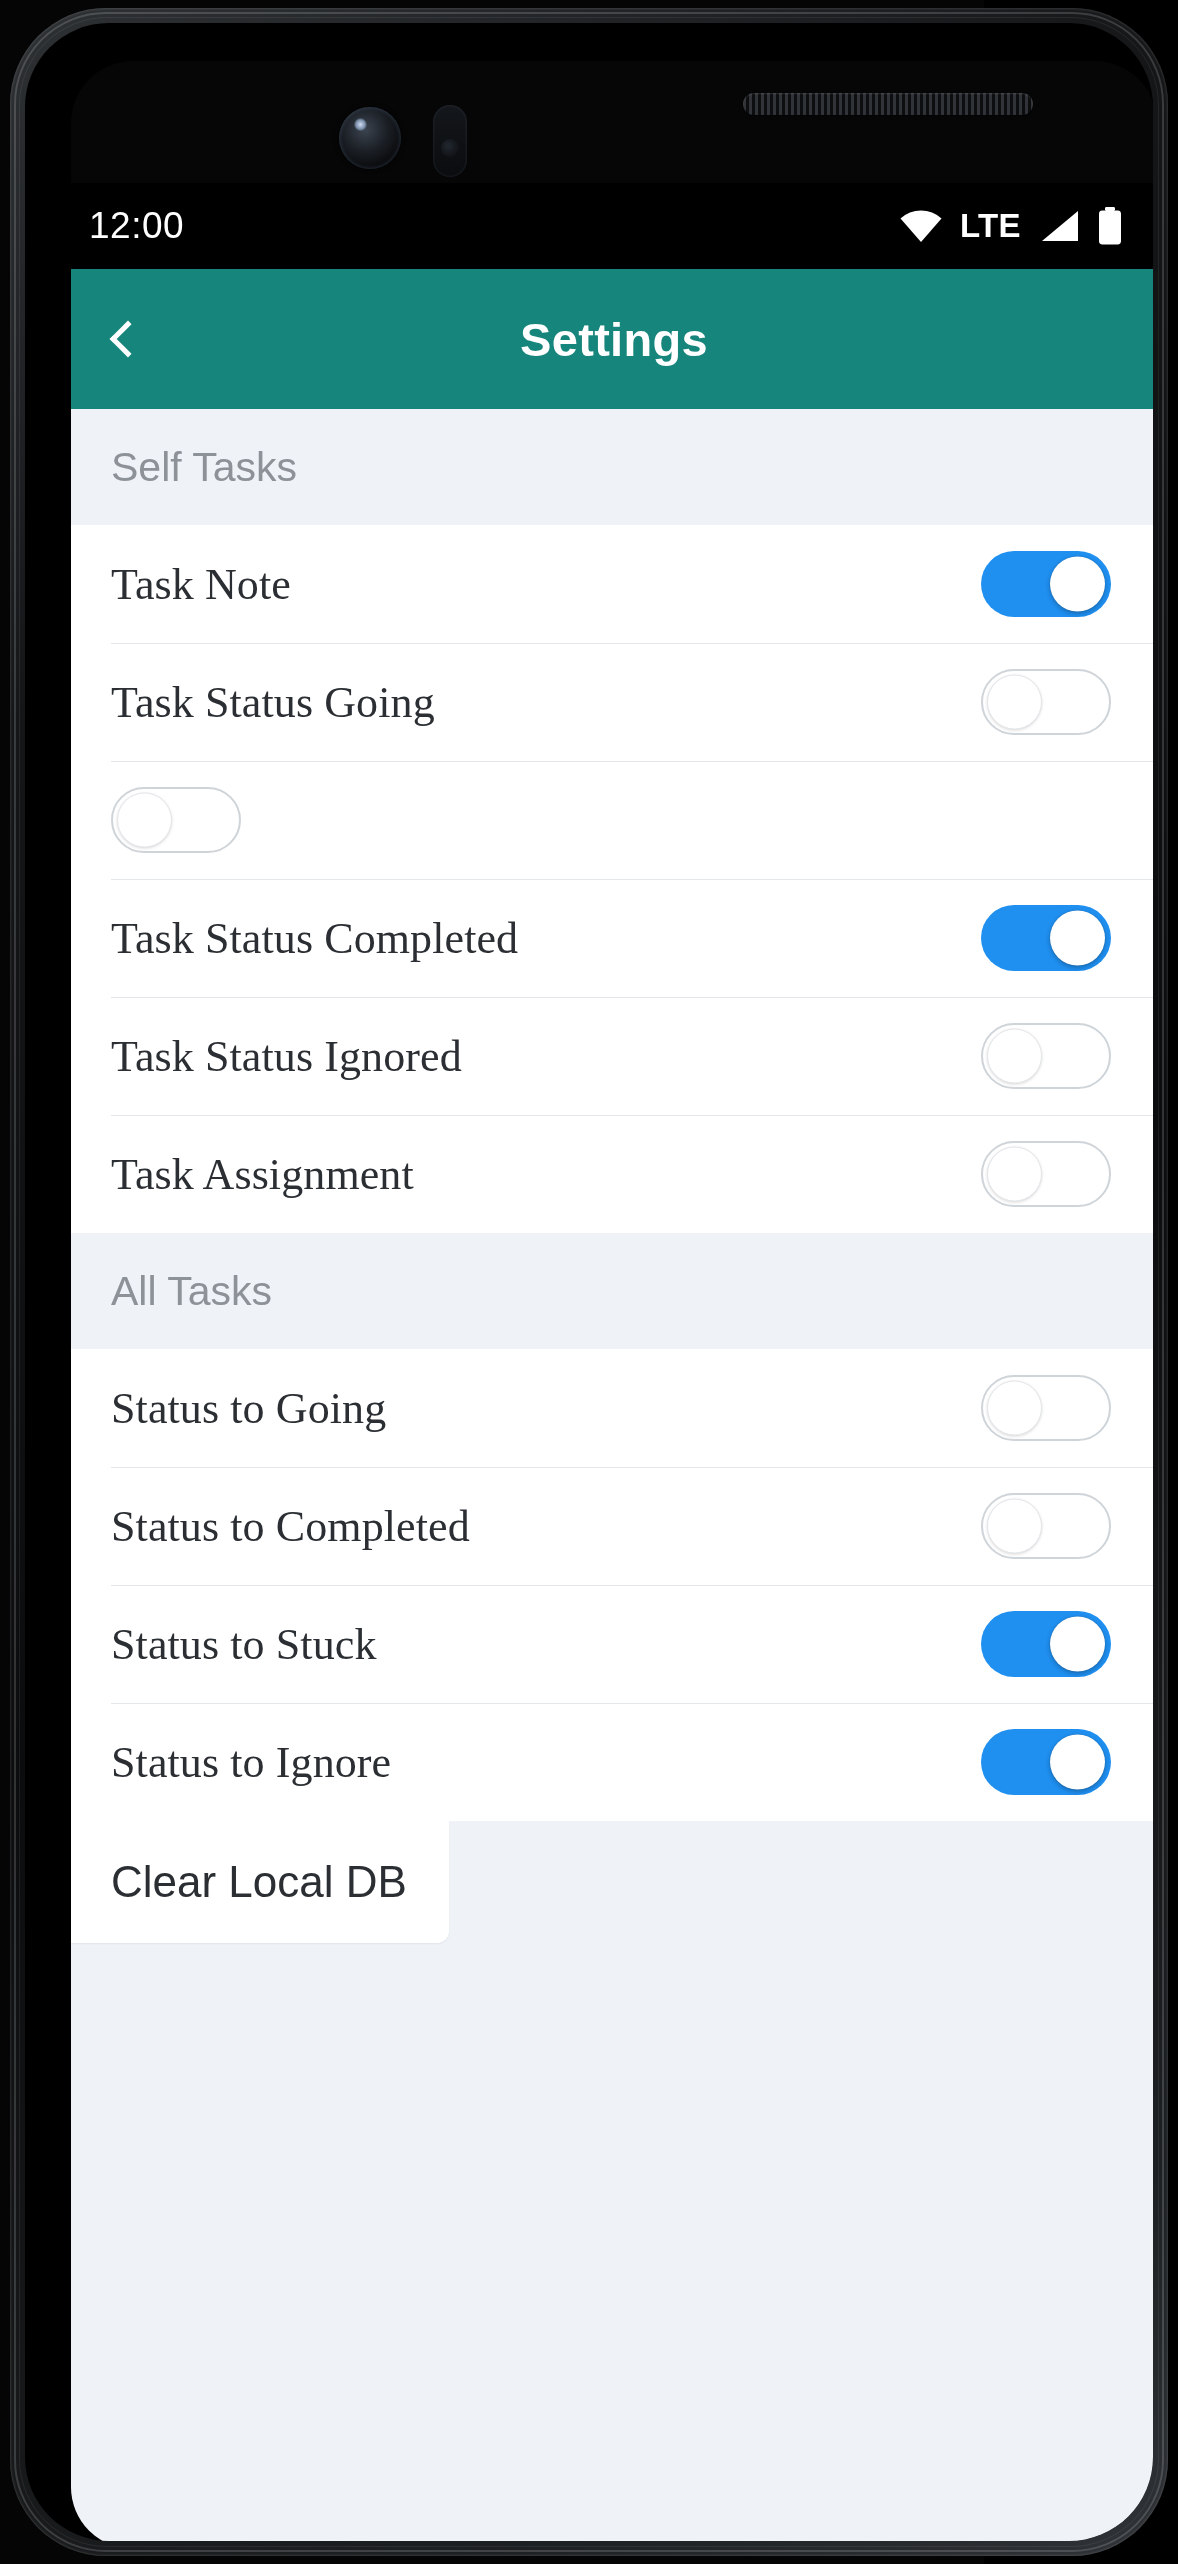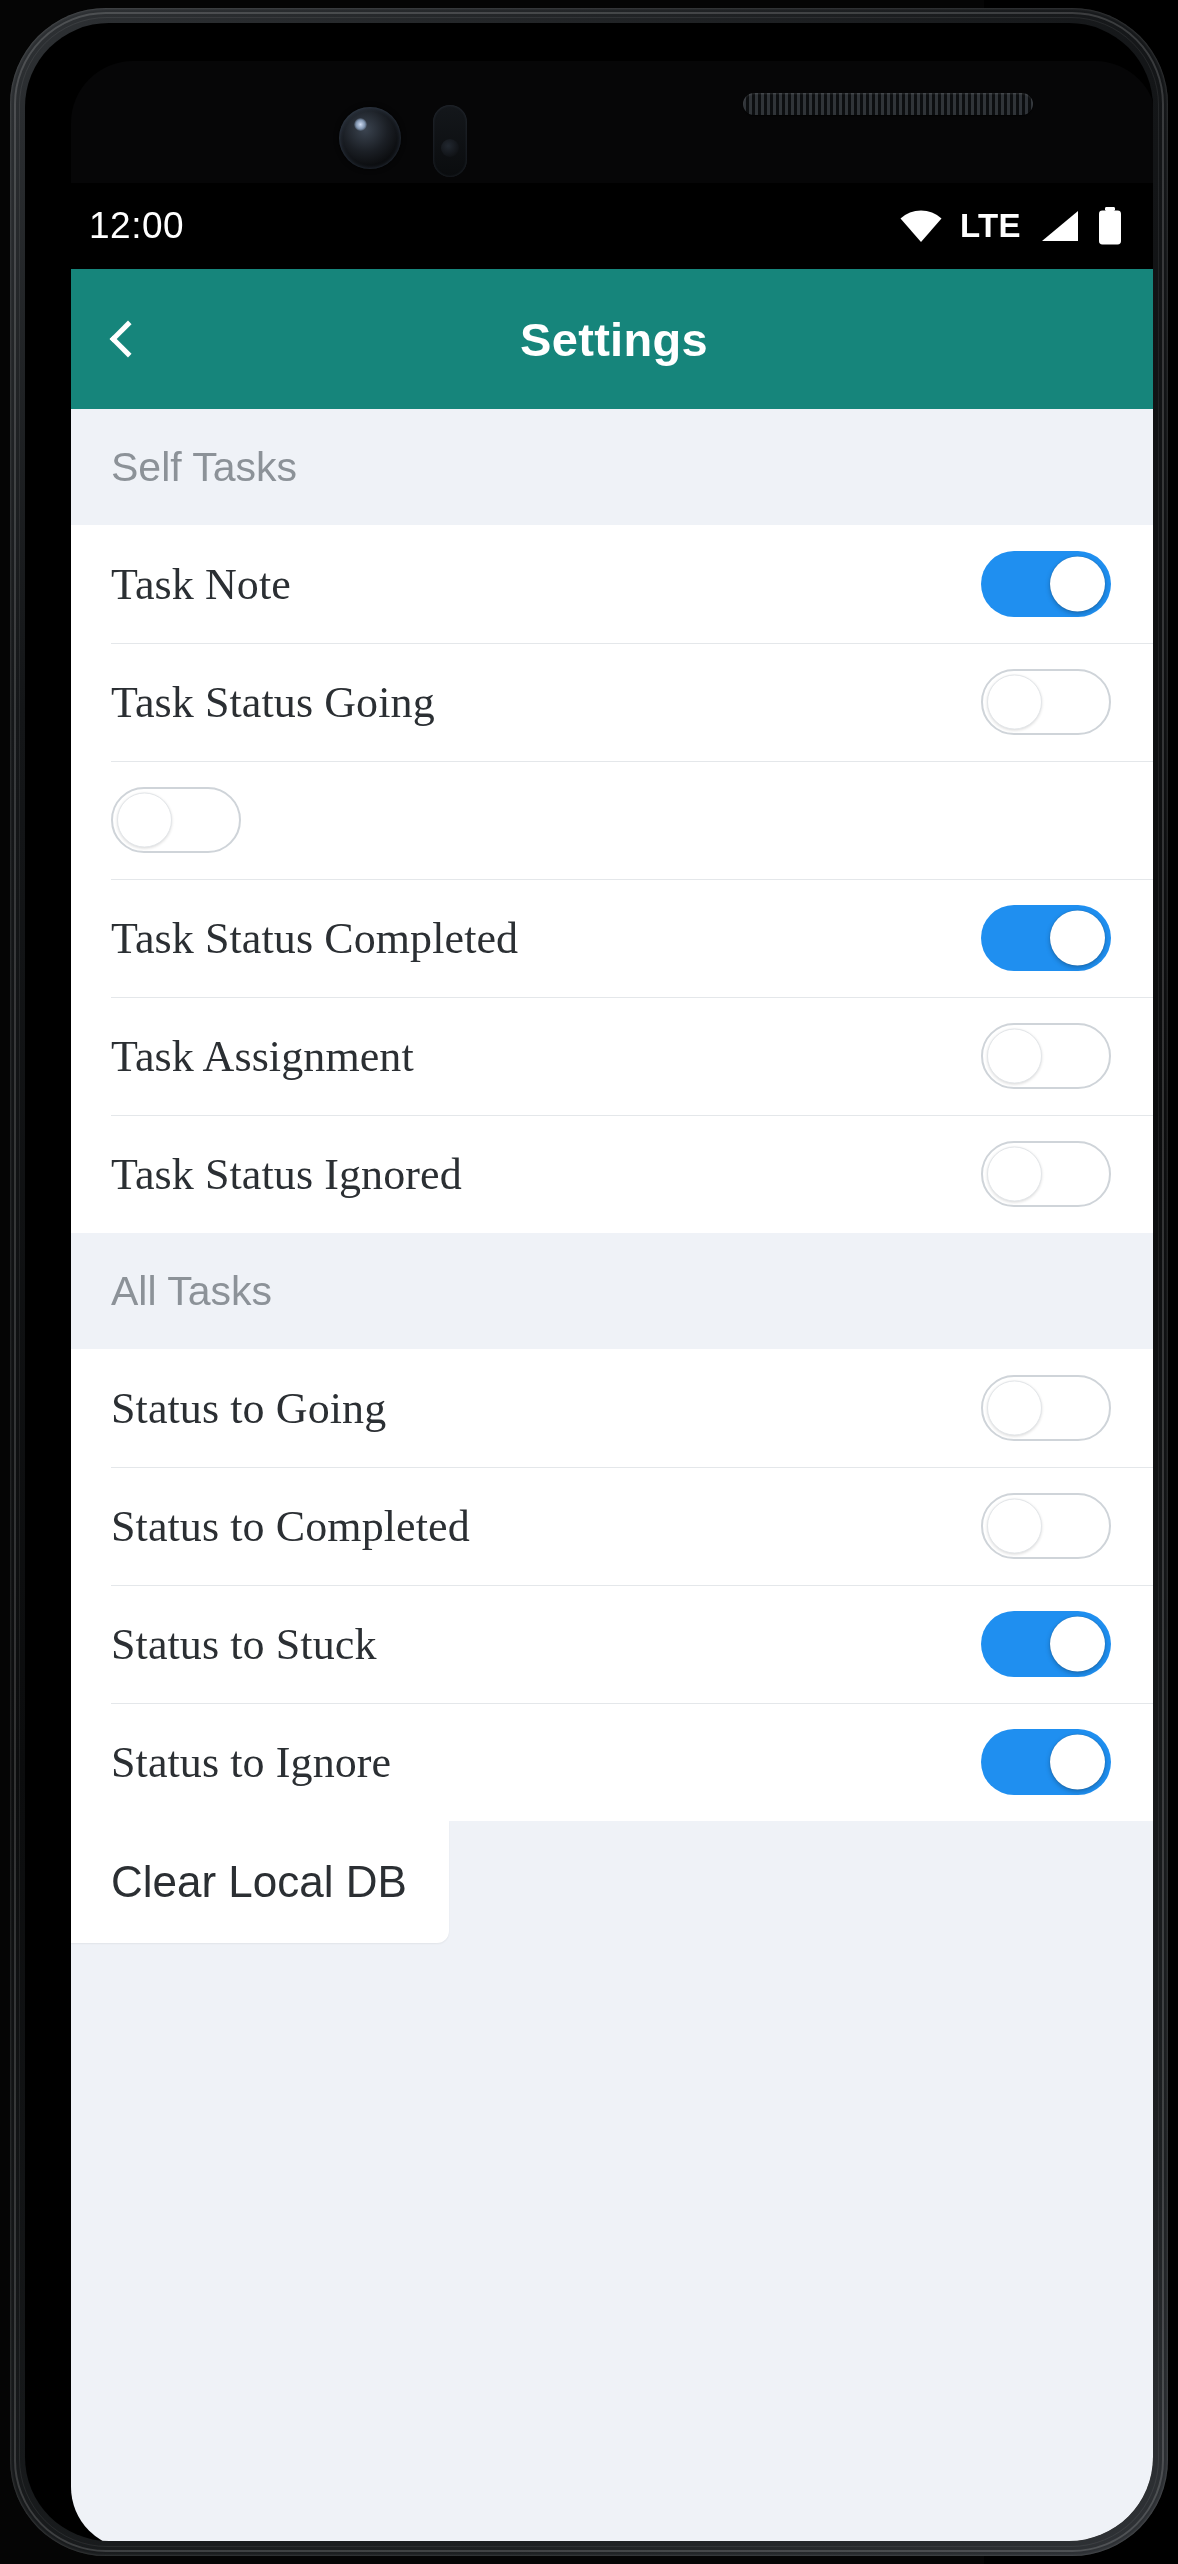--- a/index.html
+++ b/index.html
@@ -244,28 +244,28 @@
             </div>
 
             <div class="row">
               <span class="row-label">Task Status Completed</span>
               <span class="switch on">
                 <span class="knob"></span>
               </span>
             </div>
 
             <div class="row">
+              <span class="row-label">Task Status Ignored</span>
+              <span class="switch off">
+                <span class="knob"></span>
+              </span>
+            </div>
+
+            <div class="row">
               <span class="row-label">Task Assignment</span>
-              <span class="switch off">
-                <span class="knob"></span>
-              </span>
-            </div>
-
-            <div class="row">
-              <span class="row-label">Task Status Ignored</span>
               <span class="switch off">
                 <span class="knob"></span>
               </span>
             </div>
           </div>
 
           <div class="section-header">All Tasks</div>
           <div class="rows">
 
             <div class="row">

